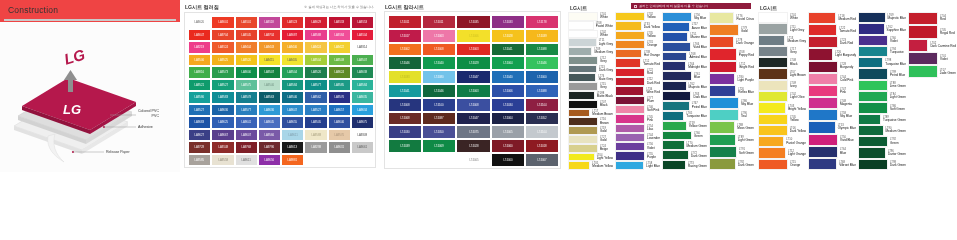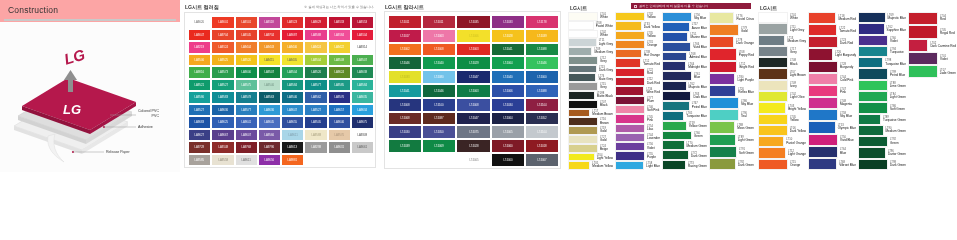--- a/index.html
+++ b/index.html
@@ -1,21 +1,21 @@
 <!DOCTYPE html>
 <html><head>
 <meta charset="utf-8">
 <style>
   * { box-sizing: border-box; margin:0; padding:0; }
   html,body { width:957px; height:172px; overflow:hidden; background:#ffffff;
     font-family:"Liberation Sans", sans-serif; }
   .page { position:relative; width:957px; height:172px; display:flex; background:#fff; }
 
   
-  .p1 { width:180px; height:172px; position:relative; background:#fca5a5;text-align:right; }
+  .p1 { width:180px; height:172px; position:relative; background:#ef4444;text-align:right; }
   .p1-title { position:absolute; left:8px; top:5px; font-size:8.5px; color:#333; letter-spacing:.2px; }
   .p1-rule { position:absolute; left:4px; top:19px; width:172px; height:2px; background:#c9c9c9; }
   .p1-body { position:absolute; left:0; top:22px; width:180px; height:150px; background:#fcfcfc; }
   .p1-svg { position:absolute; left:0; top:0; }
 
   
   .panel { position:relative; height:172px; background:#fff; }
   .pnl-title { font-size:5.2px; font-weight:bold; color:#3a3a3a; letter-spacing:-.1px;
                position:absolute; left:5px; top:4px; white-space:nowrap; }
   .pnl-note  { font-size:3.3px; color:#6a6a6a; position:absolute; right:6px; top:5px; white-space:nowrap; }

